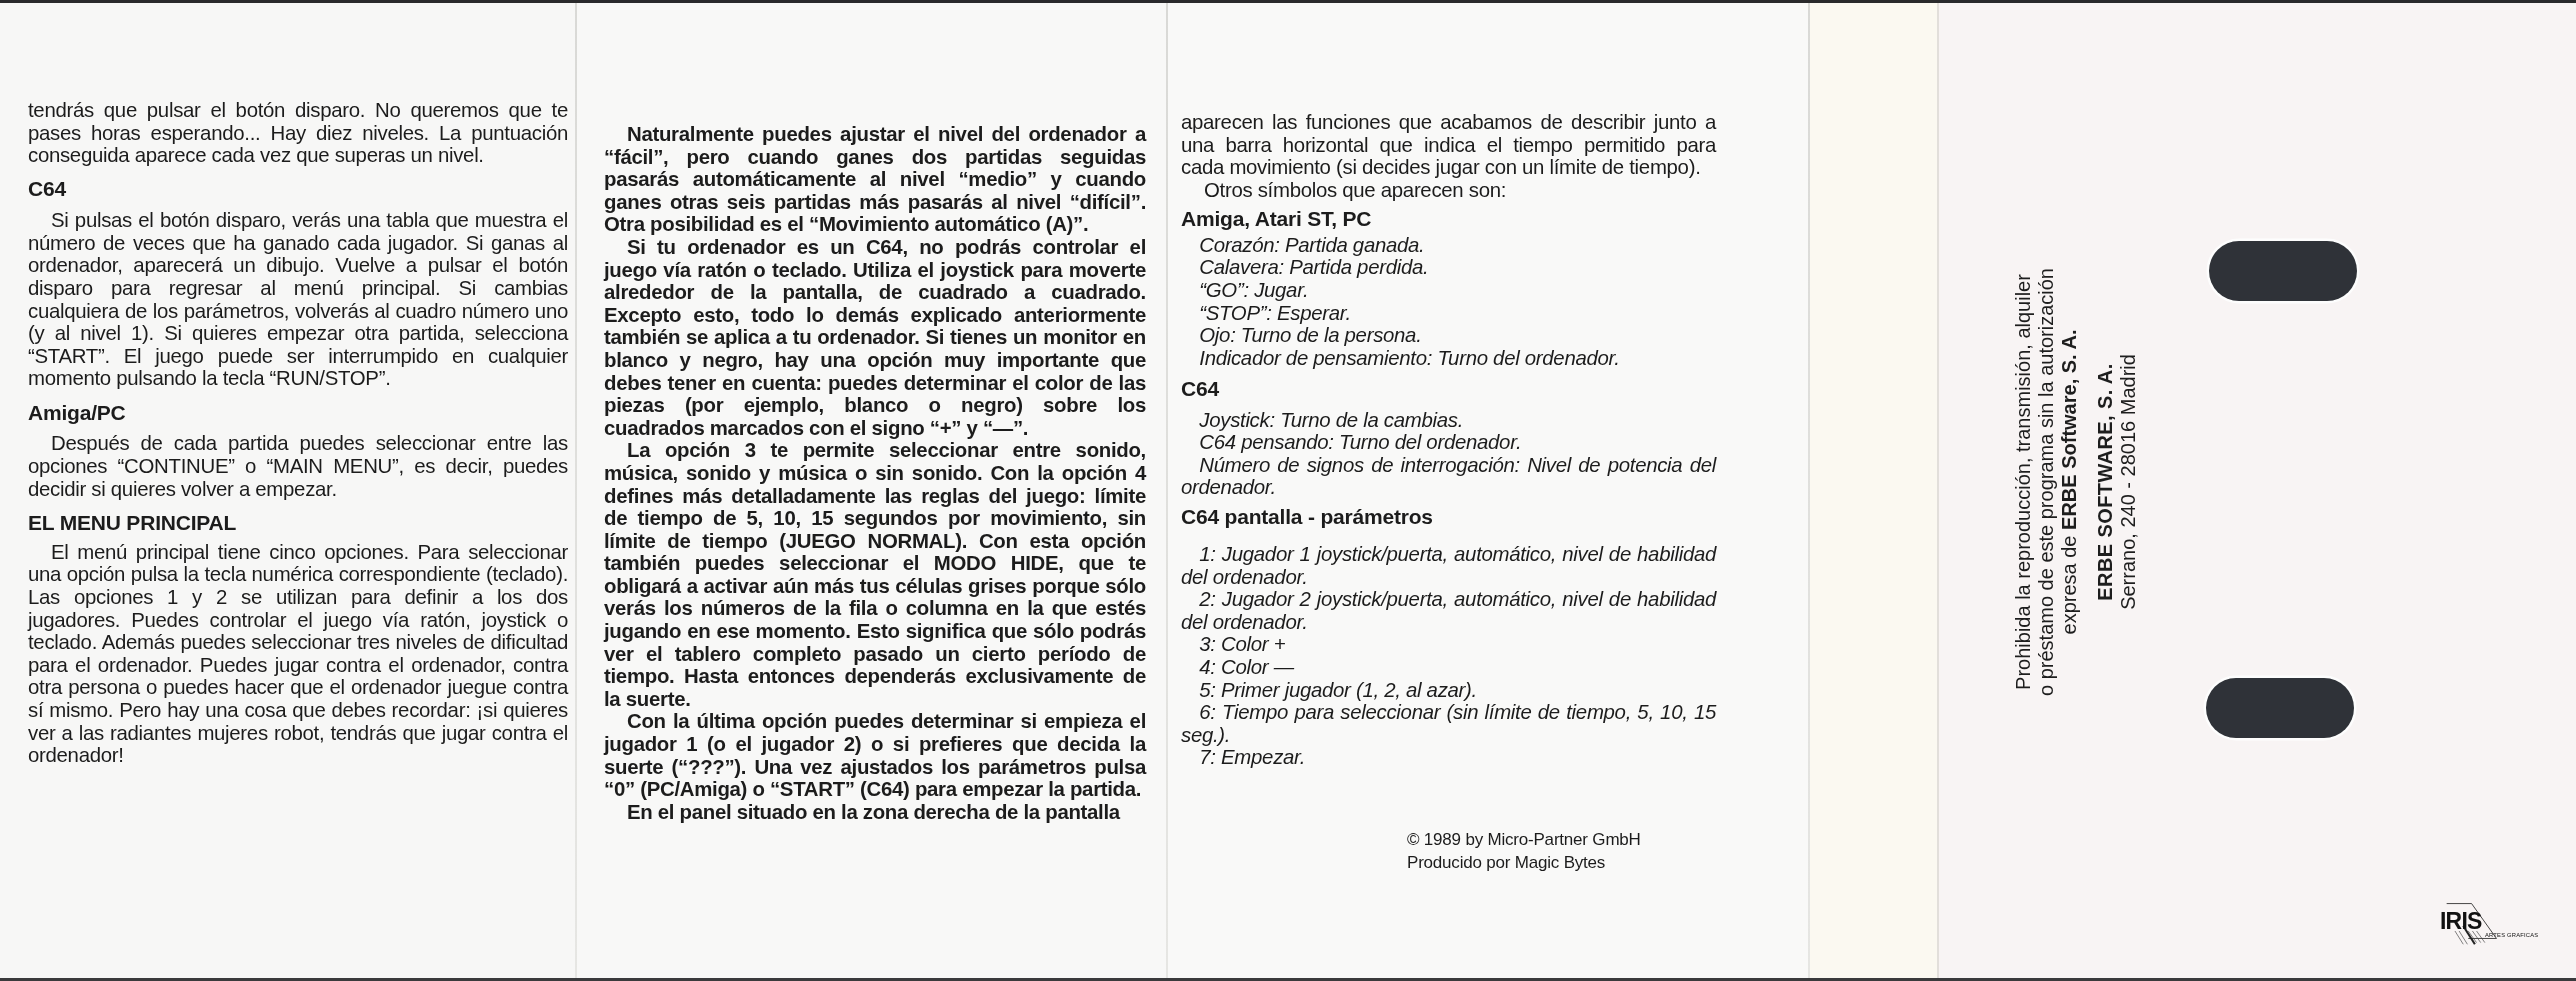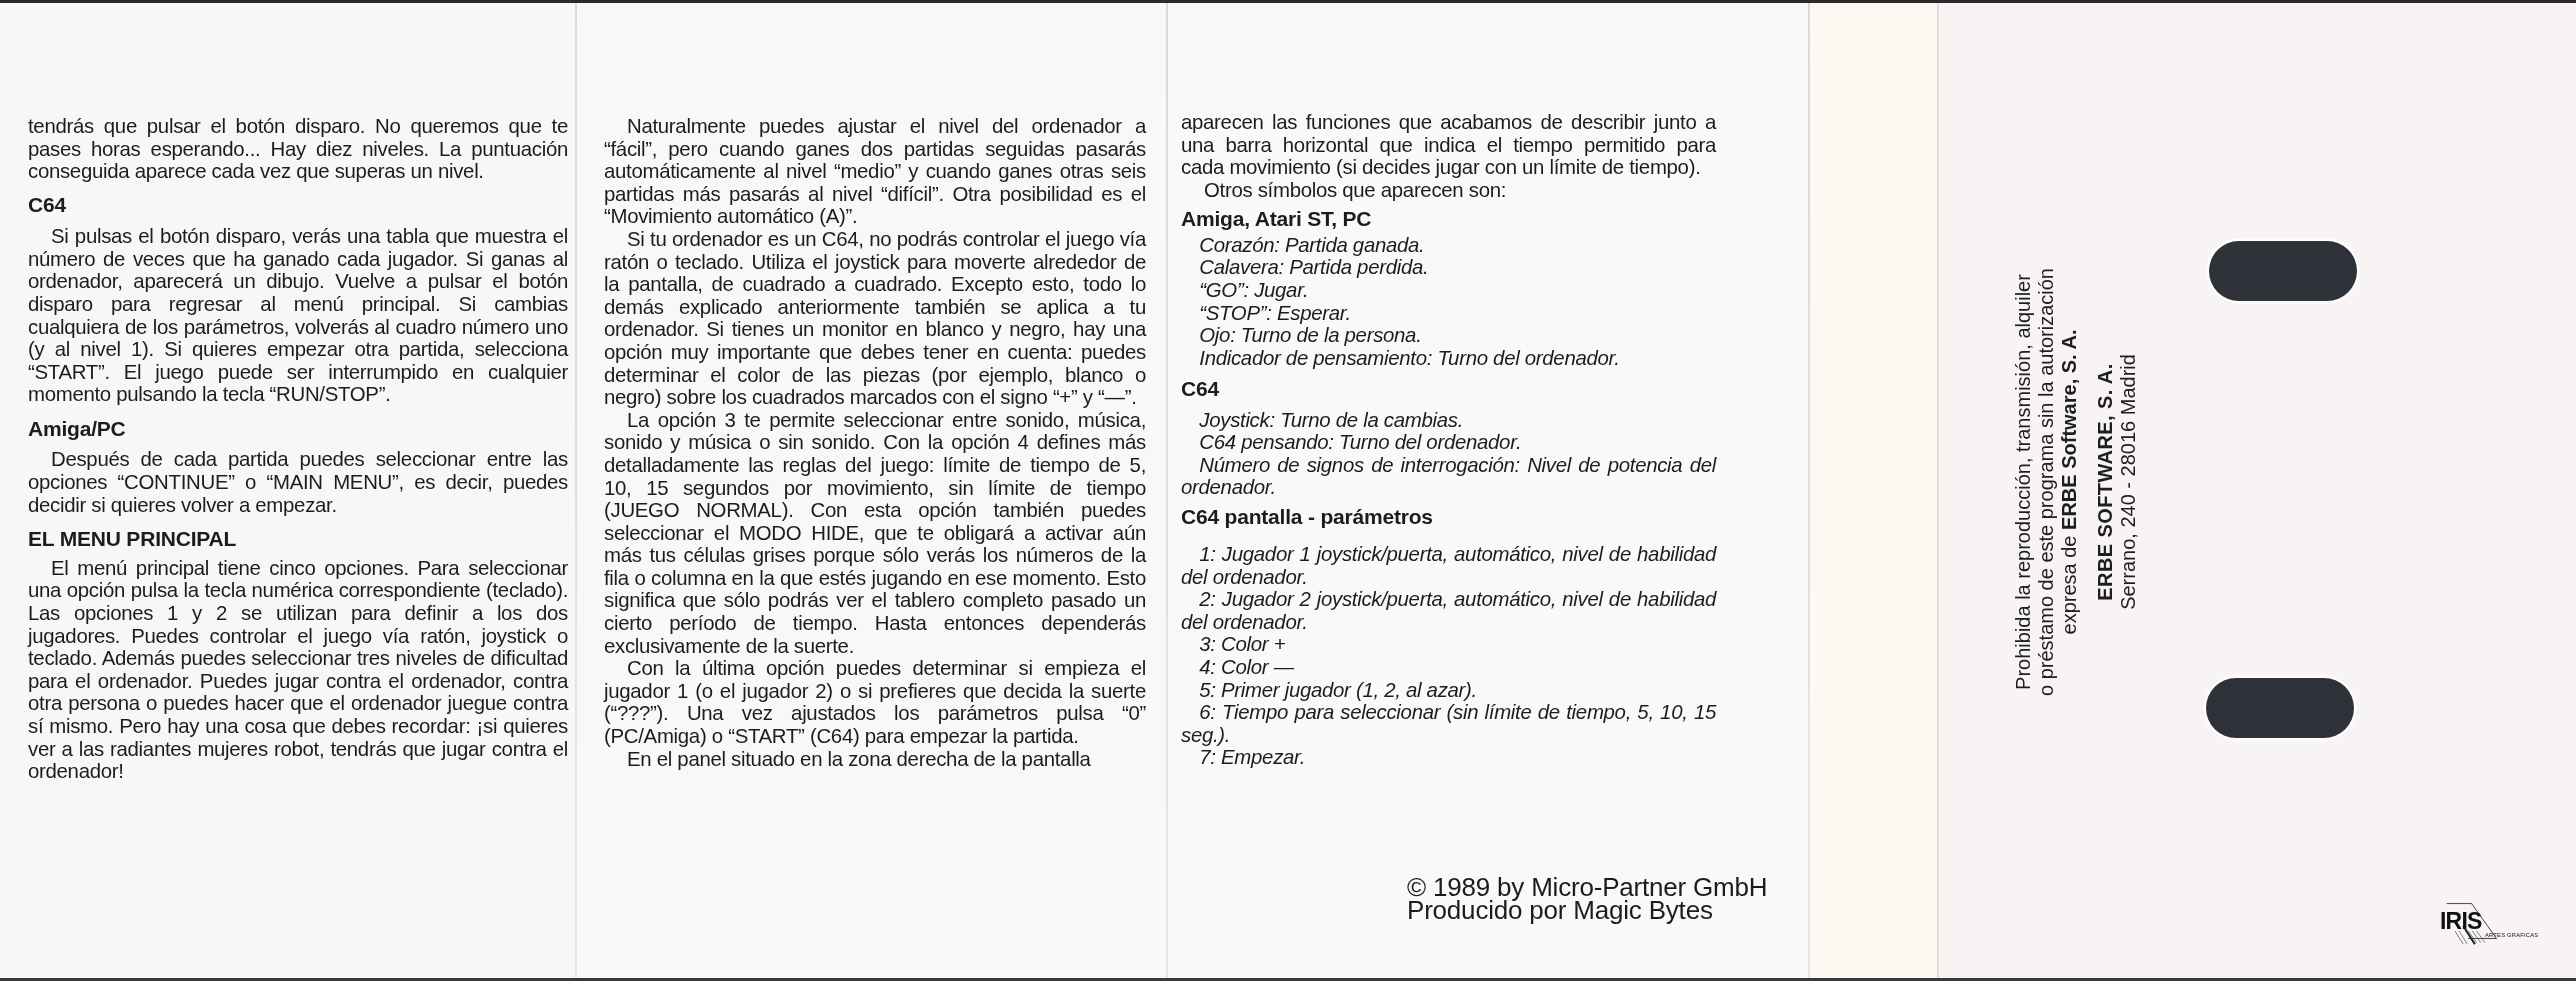--- a/index.html
+++ b/index.html
@@ -22,36 +22,36 @@
   .col {
     position: absolute; font-size: 20.4px; line-height: 22.6px;
     text-align: justify; letter-spacing: -0.3px; word-spacing: 0px;
   }
   .col p { margin: 0; text-indent: 23px; }
   .col p.noindent { text-indent: 0; }
   .col h3 {
     margin: 0; font-size: 21px; font-weight: bold; line-height: 22.5px;
     letter-spacing: -0.2px; text-align: left;
   }
-  .c1 { left: 28px; top: 115px; width: 540px; }
-  .c2 { left: 604px; top: 115px; width: 542px; }
+  .c1 { left: 28px; top: 99px; width: 540px; }
+  .c2 { left: 604px; top: 123px; width: 542px; font-weight: bold; }
   .c3 { left: 1181px; top: 111px; width: 535px; }
 
   .c1 .h-c64 { margin-top: 11.6px; margin-bottom: 8.3px; }
   .c1 .h-amiga { margin-top: 11.6px; margin-bottom: 8.3px; }
   .c1 .h-menu { margin-top: 11.6px; margin-bottom: 6.7px; }
 
   .c3 h3.h-amiga { margin-top: 6.7px; margin-bottom: 3.3px; }
   .c3 h3.h-c64 { margin-top: 8.3px; margin-bottom: 8.3px; }
   .c3 h3.h-param { margin-top: 6.7px; margin-bottom: 15px; }
   .c3 .item { text-indent: 18.3px; text-align: left; margin: 0; font-style: italic; }
   .c3 .wrap { text-indent: 18.3px; text-align: justify; margin: 0; font-style: italic; }
   .credits {
-    position: absolute; left: 1407px; top: 828px; font-size: 26px; line-height: 23px;
-    letter-spacing: -0.2px; color: #1c1c1c; margin-top: 48px;
+    position: absolute; left: 1407px; top: 828px; font-size: 17px; line-height: 23px;
+    letter-spacing: -0.2px; color: #1c1c1c;
   }
   .credits div { white-space: nowrap; }
 
   .rot-block {
     position: absolute; left: 2012px; top: 266px; width: 432px; height: 216px;
     transform-origin: 0 0; transform: translate(0px, 432px) rotate(-90deg);
     text-align: center; font-size: 20px; line-height: 23px; color: #1e1e1e;
   }
   .rot-block .legal { margin: 0 0 13.3px 0; }
   .rot-block .co-name { font-weight: bold; letter-spacing: 0.4px; }

